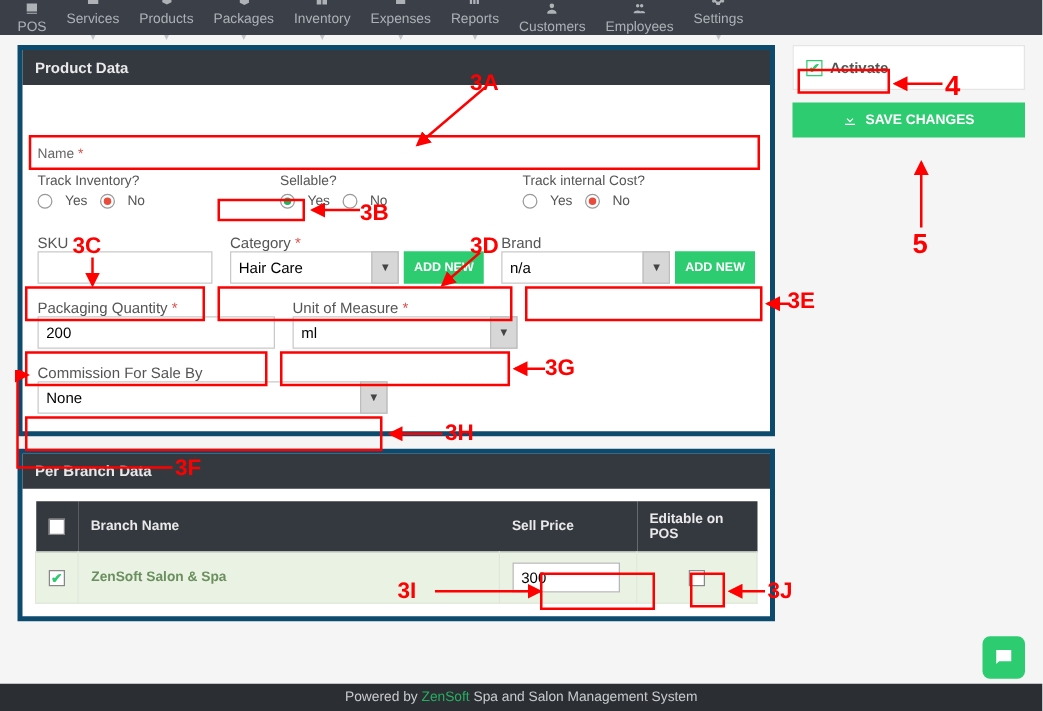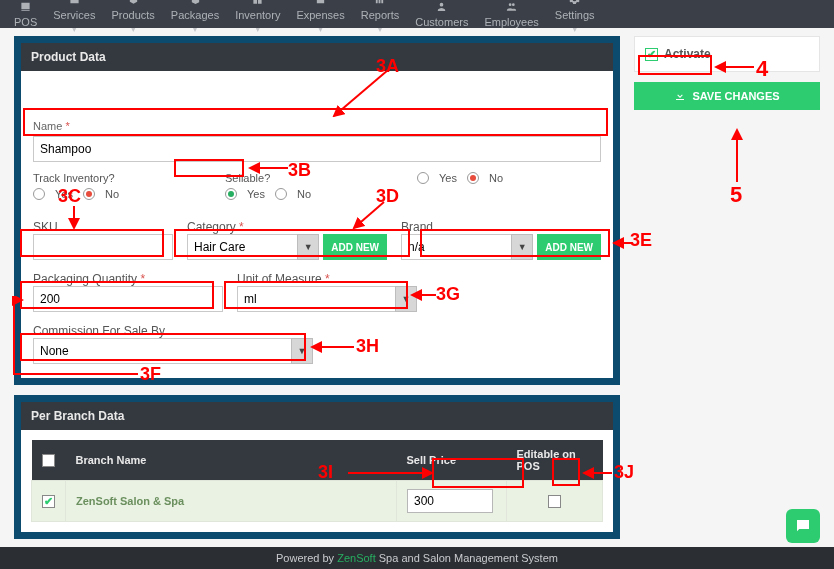--- a/index.html
+++ b/index.html
@@ -8,21 +8,21 @@
 .topnav { background: #3a3f48; height: 28px; display: flex; align-items: center; padding: 0 6px; }
 .topnav .item { color: #aeb2b7; font-size: 11px; padding: 0 8px; display: flex; align-items: center; gap: 4px; cursor: pointer; flex-direction: column; }
 .topnav .item .caret { font-size: 8px; opacity: .7; }
 .topnav .ico { width: 11px; height: 11px; display: inline-block; }
 
 .page { padding: 8px 14px 0 14px; }
 .row { display: flex; gap: 14px; }
 .col-main { flex: 1; }
 .col-side { width: 186px; display: flex; flex-direction: column; gap: 10px; }
 
-.panel { background: #fff; border: 7px solid #0c4a6e; margin-bottom: 10px; }
+.panel { background: #fff; border: 4px solid #0c4a6e; margin-bottom: 10px; }
 .panel-head { background: #34383f; color: #e9e9e9; font-size: 12px; font-weight: 600; padding: 7px 10px; }
 .panel-body { padding: 10px 12px 14px 12px; }
 
 .fld { margin-bottom: 10px; margin-top: 39px; }
 .fld label { display: block; font-size: 11px; color: #666; margin-bottom: 4px; }
 .req { color: #d9534f; }
 input[type=text] { width: 100%; height: 26px; border: 1px solid #c9c9c9; padding: 0 6px; font-size: 12px; background: #fff; }
 .select { position: relative; }
 .select input { padding-right: 22px; }
 .select .arr { position: absolute; right: 0; top: 0; width: 22px; height: 26px; background: #d7d7d7; border: 1px solid #bdbdbd; display: flex; align-items: center; justify-content: center; font-size: 9px; color: #444; pointer-events: none; }
@@ -142,21 +142,20 @@
 <div class="page">
   <div class="row">
     <div class="col-main">
 
       <div class="panel">
         <div class="panel-head">Product Data</div>
         <div class="panel-body">
 
           <div class="fld">
             <label><span>Name</span> <span class="req">*</span></label>
-            <input type="text" value="Shampoo" style="">
           </div>
 
           <div class="grid3" style="margin-bottom:20px;">
             <div>
               <label style="display:block;font-size:11px;margin-bottom:4px;">Track Inventory?</label>
               <div class="radio-row">
                 <span class="radio"></span>
                   <span class="radio-lbl">Yes</span>
                 <span class="radio sel"></span>
                   <span class="radio-lbl">No</span>
@@ -165,20 +164,21 @@
             <div>
               <label style="display:block;font-size:11px;margin-bottom:4px;">Sellable?</label>
               <div class="radio-row">
                 <span class="radio sel-green"></span>
                   <span class="radio-lbl">Yes</span>
                 <span class="radio"></span>
                   <span class="radio-lbl">No</span>
               </div>
             </div>
             <div>
+              <label style="display:block;font-size:11px;margin-bottom:4px;">Track internal Cost?</label>
               <div class="radio-row">
                 <span class="radio"></span>
                   <span class="radio-lbl">Yes</span>
                 <span class="radio sel"></span>
                   <span class="radio-lbl">No</span>
               </div>
             </div>
           </div>
 
           <div class="grid3" style="gap:14px;">

